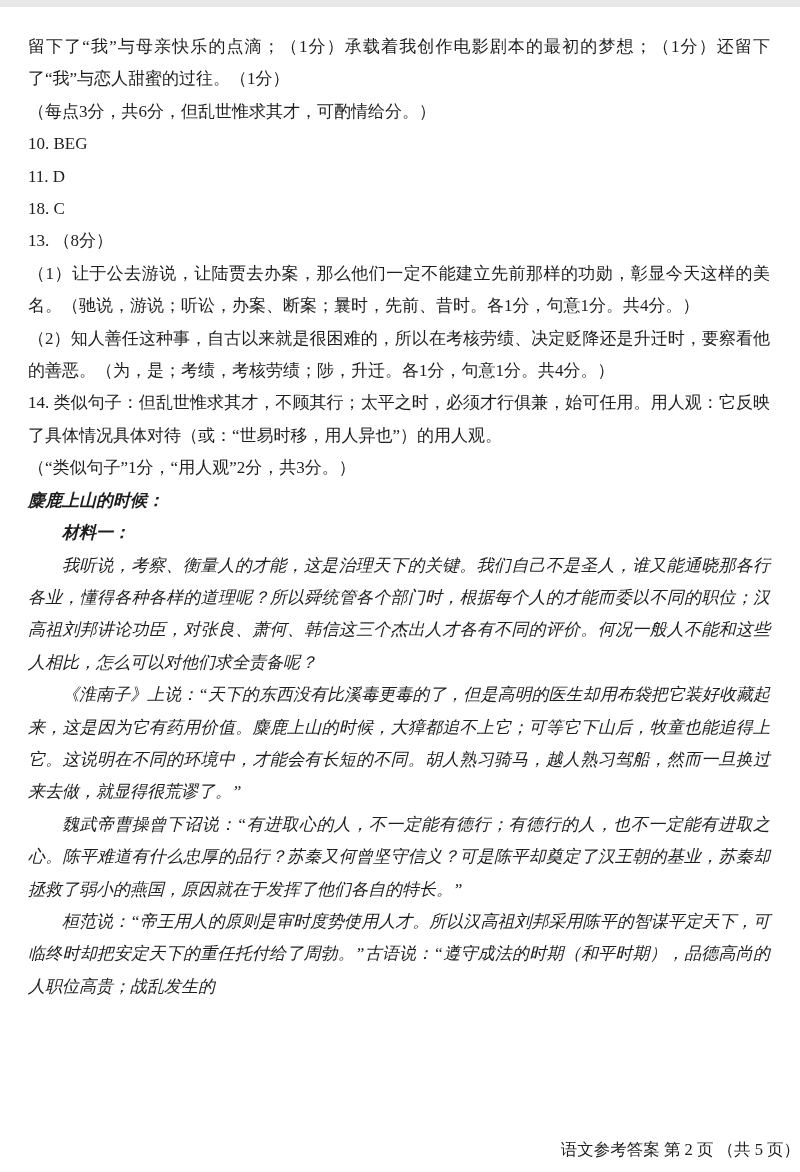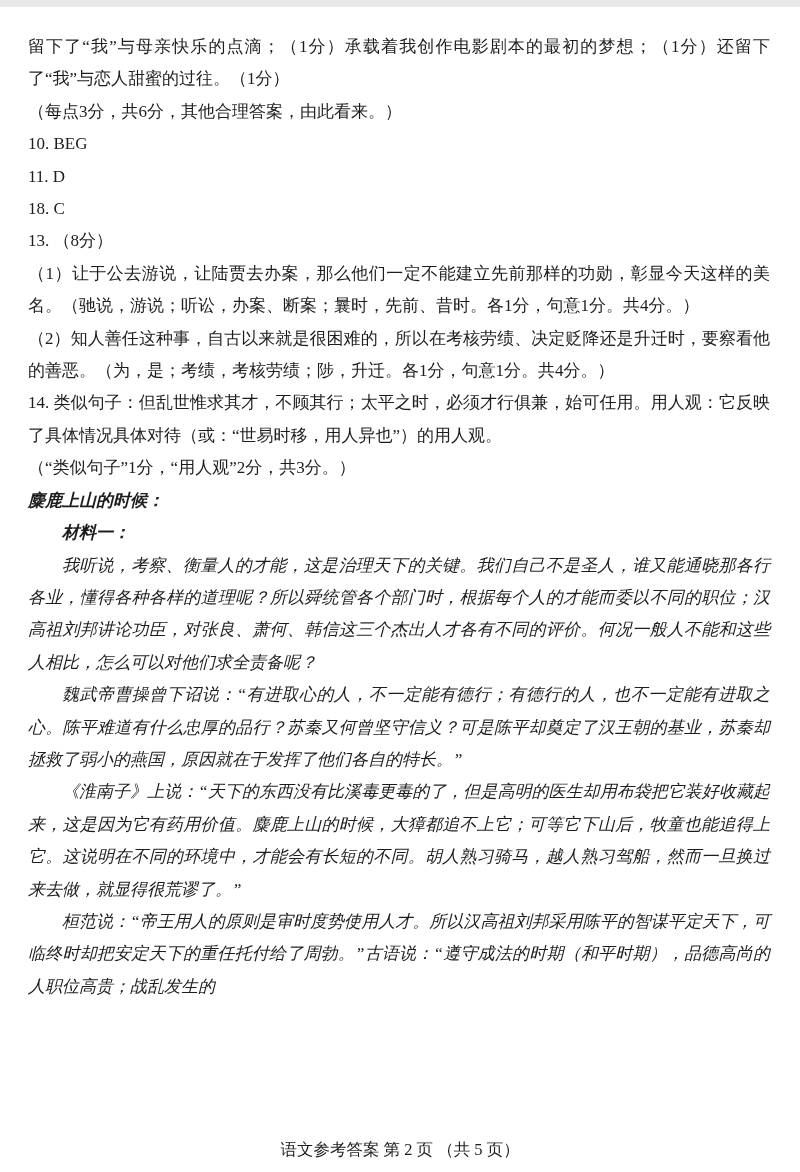--- a/index.html
+++ b/index.html
@@ -46,51 +46,51 @@
   .underlined {
     text-decoration: underline;
     text-underline-offset: 5px;
     text-decoration-thickness: 1.5px;
   }
   .page-footer {
     position: absolute;
     left: 0;
     right: 0;
     bottom: 18px;
-    text-align: center;
+    text-align: right;
     font-size: 16.5px;
     color: #1d1d1d;
   }
 </style>
 </head>
 <body>
 
 <div class="page">
   <div class="content">
 
     <p>留下了“我”与母亲快乐的点滴；（1分）承载着我创作电影剧本的最初的梦想；（1分）还留下了“我”与恋人甜蜜的过往。（1分）</p>
-    <p>（每点3分，共6分，其他合理答案，由此看来。）</p>
+    <p>（每点3分，共6分，但乱世惟求其才，可酌情给分。）</p>
 
     <p>10. BEG</p>
 
     <p>11. D</p>
 
     <p>18. C</p>
 
     <p>13. （8分）</p>
     <p>（1）让于公去游说，让陆贾去办案，那么他们一定不能建立先前那样的功勋，彰显今天这样的美名。（驰说，游说；听讼，办案、断案；曩时，先前、昔时。各1分，句意1分。共4分。）</p>
     <p>（2）知人善任这种事，自古以来就是很困难的，所以在考核劳绩、决定贬降还是升迁时，要察看他的善恶。（为，是；考绩，考核劳绩；陟，升迁。各1分，句意1分。共4分。）</p>
 
     <p>14. 类似句子：但乱世惟求其才，不顾其行；太平之时，必须才行俱兼，始可任用。用人观：它反映了具体情况具体对待（或：“世易时移，用人异也”）的用人观。</p>
     <p>（“类似句子”1分，“用人观”2分，共3分。）</p>
 
     <p class="trans-heading">麋鹿上山的时候：</p>
     <p class="material-label">材料一：</p>
 
     <p class="trans-para">我听说，考察、衡量人的才能，这是治理天下的关键。我们自己不是圣人，谁又能通晓那各行各业，懂得各种各样的道理呢？所以舜统管各个部门时，根据每个人的才能而委以不同的职位；汉高祖刘邦讲论功臣，对张良、萧何、韩信这三个杰出人才各有不同的评价。何况一般人不能和这些人相比，怎么可以对他们求全责备呢？</p>
+    <p class="trans-para">《淮南子》上说：“天下的东西没有比溪毒更毒的了，但是高明的医生却用布袋把它装好收藏起来，这是因为它有药用价值。麋鹿上山的时候，大獐都追不上它；可等它下山后，牧童也能追得上它。这说明在不同的环境中，才能会有长短的不同。胡人熟习骑马，越人熟习驾船，然而一旦换过来去做，就显得很荒谬了。”</p>
     <p class="trans-para">魏武帝曹操曾下诏说：“有进取心的人，不一定能有德行；有德行的人，也不一定能有进取之心。陈平难道有什么忠厚的品行？苏秦又何曾坚守信义？可是陈平却奠定了汉王朝的基业，苏秦却拯救了弱小的燕国，原因就在于发挥了他们各自的特长。”</p>
-    <p class="trans-para">《淮南子》上说：“天下的东西没有比溪毒更毒的了，但是高明的医生却用布袋把它装好收藏起来，这是因为它有药用价值。麋鹿上山的时候，大獐都追不上它；可等它下山后，牧童也能追得上它。这说明在不同的环境中，才能会有长短的不同。胡人熟习骑马，越人熟习驾船，然而一旦换过来去做，就显得很荒谬了。”</p>
     <p class="trans-para">桓范说：“帝王用人的原则是审时度势使用人才。所以汉高祖刘邦采用陈平的智谋平定天下，可临终时却把安定天下的重任托付给了周勃。”古语说：“遵守成法的时期（和平时期），品德高尚的人职位高贵；战乱发生的</p>
 
   </div>
 
   <div class="page-footer">语文参考答案 第 2 页 （共 5 页）</div>
 </div>
 
 </body></html>

